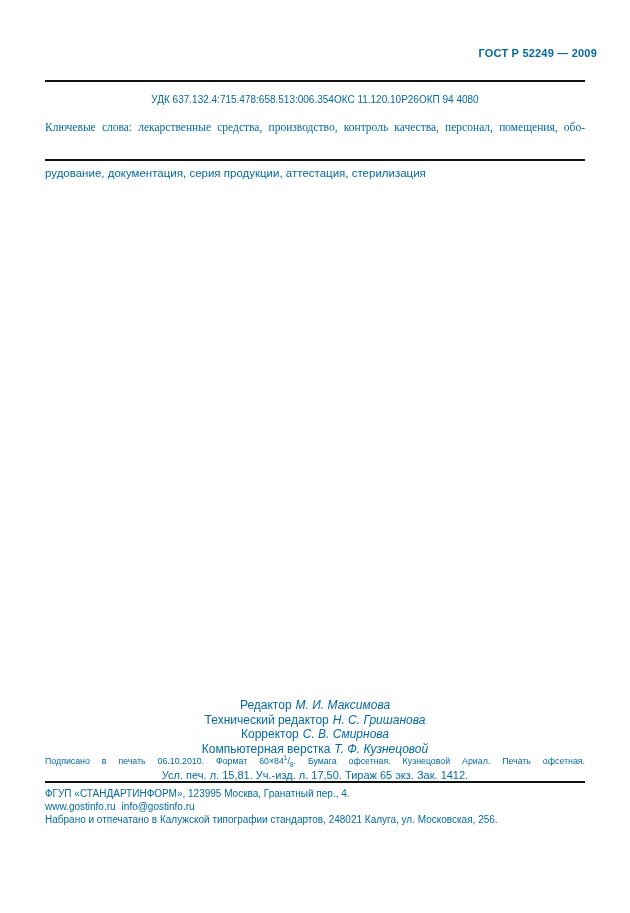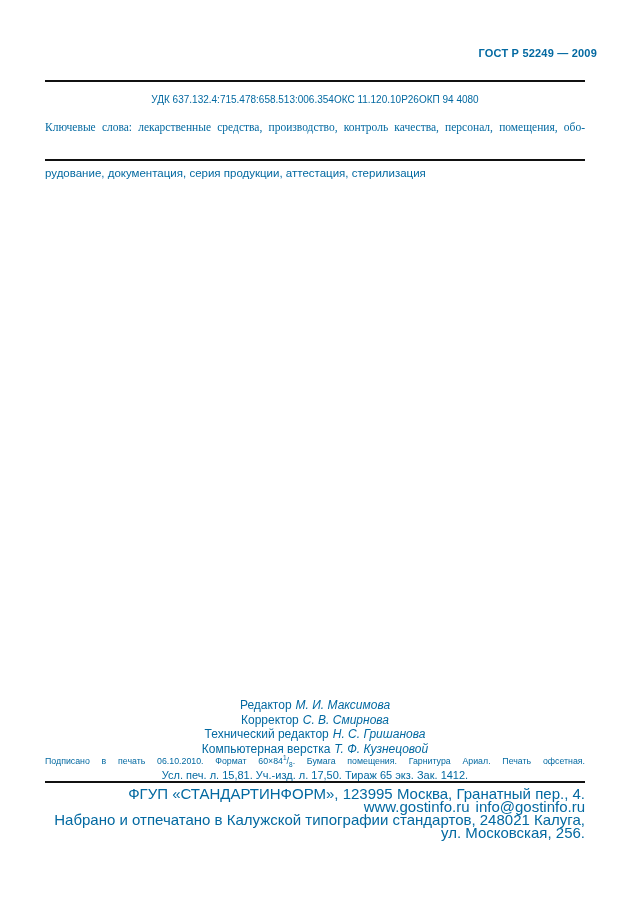--- a/index.html
+++ b/index.html
@@ -96,23 +96,23 @@
     left: 45px;
     width: 540px;
     font-size: 11px;
     text-align: center;
   }
   .publisher {
     position: absolute;
     top: 787px;
     left: 45px;
     width: 540px;
-    font-size: 15px;
+    font-size: 10px;
     line-height: 13px;
-    text-align: right;
+    text-align: left;
   }
   .publisher .web-row span {
     display: inline-block;
   }
   .publisher .website { margin-right: 6px; }
   .publisher .email   { }
 </style>
 </head>
 <body>
 
@@ -134,32 +134,32 @@
     <div class="kw-line2">рудование, документация, серия продукции, аттестация, стерилизация</div>
   </div>
 
   <div class="rule rule-mid"></div>
 
   <div class="staff">
     <div class="staff-line">
       <span class="role">Редактор</span><span class="name">М. И. Максимова</span>
     </div>
     <div class="staff-line">
-      <span class="role">Корректор</span><span class="name">С. В. Смирнова</span>
+      <span class="role">Технический редактор</span><span class="name">Н. С. Гришанова</span>
     </div>
     <div class="staff-line">
-      <span class="role">Технический редактор</span><span class="name">Н. С. Гришанова</span>
+      <span class="role">Корректор</span><span class="name">С. В. Смирнова</span>
     </div>
     <div class="staff-line">
       <span class="role">Компьютерная верстка</span><span class="name">Т. Ф. Кузнецовой</span>
     </div>
   </div>
 
   <div class="imprint-line1">
-    <span>Подписано в печать 06.10.2010. Формат 60×84</span><sup>1</sup><span>/</span><sub>8</sub><span>. Бумага помещения. Гарнитура Ариал. Печать офсетная.</span>
+    <span>Подписано в печать 06.10.2010. Формат 60×84</span><sup>1</sup><span>/</span><sub>8</sub><span>. Бумага офсетная. Кузнецовой Ариал. Печать офсетная.</span>
   </div>
 
   <div class="imprint-line2">Усл. печ. л. 15,81. Уч.-изд. л. 17,50. Тираж 65 экз. Зак. 1412.</div>
 
   <div class="rule rule-bottom"></div>
 
   <div class="publisher">
     <div>ФГУП «СТАНДАРТИНФОРМ», 123995 Москва, Гранатный пер., 4.</div>
     <div class="web-row">
       <span class="website">www.gostinfo.ru</span><span class="email">info@gostinfo.ru</span>

